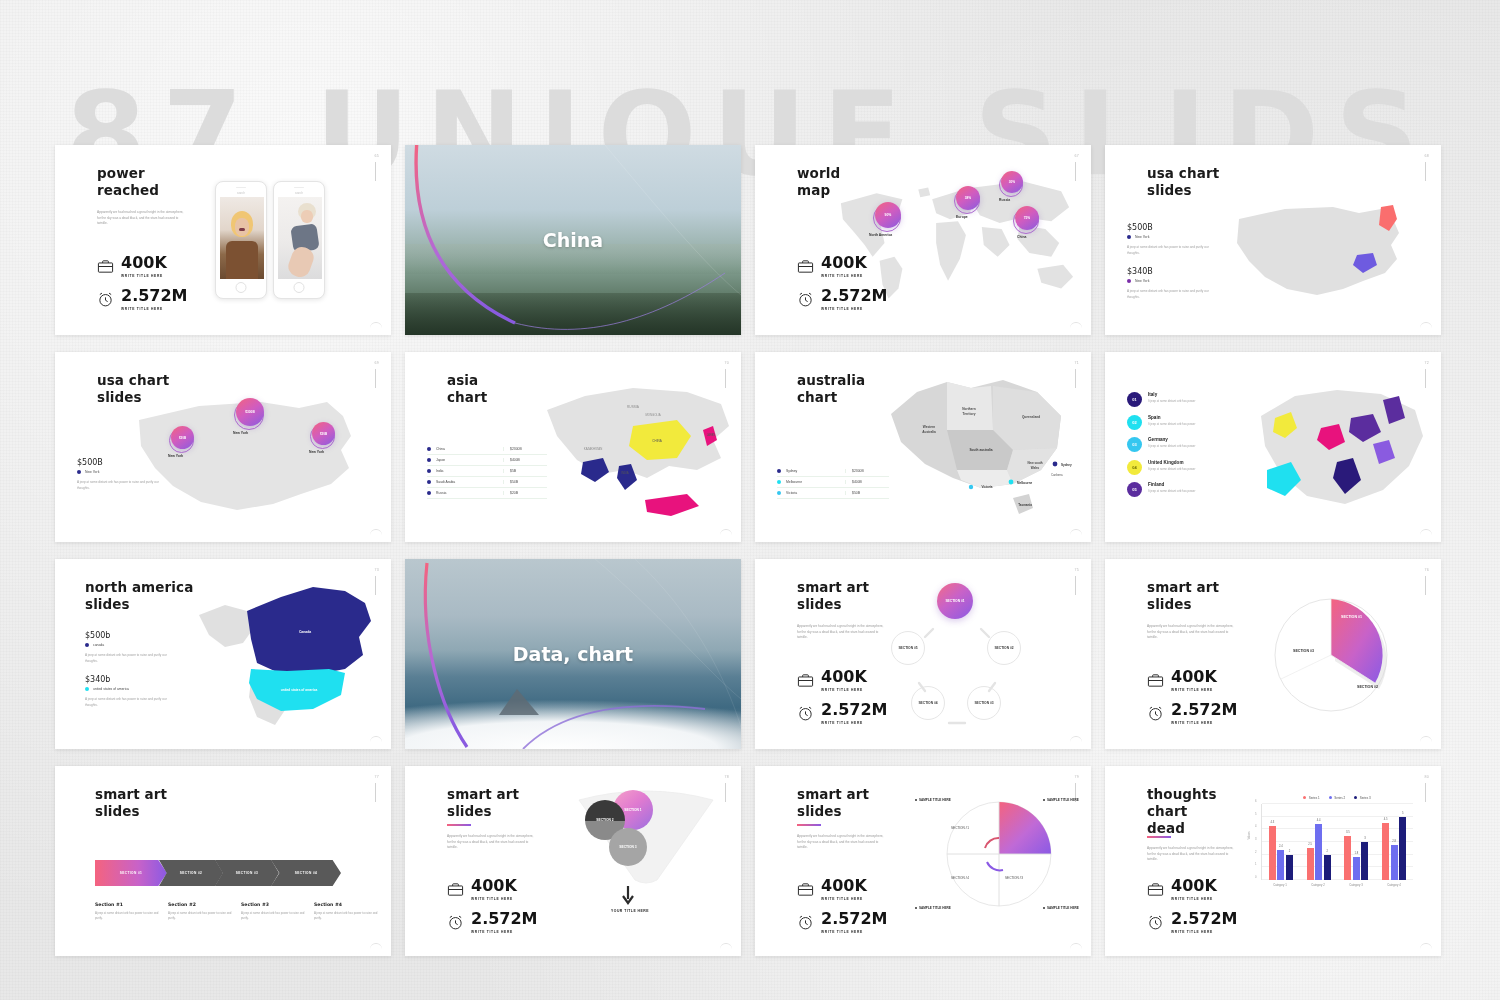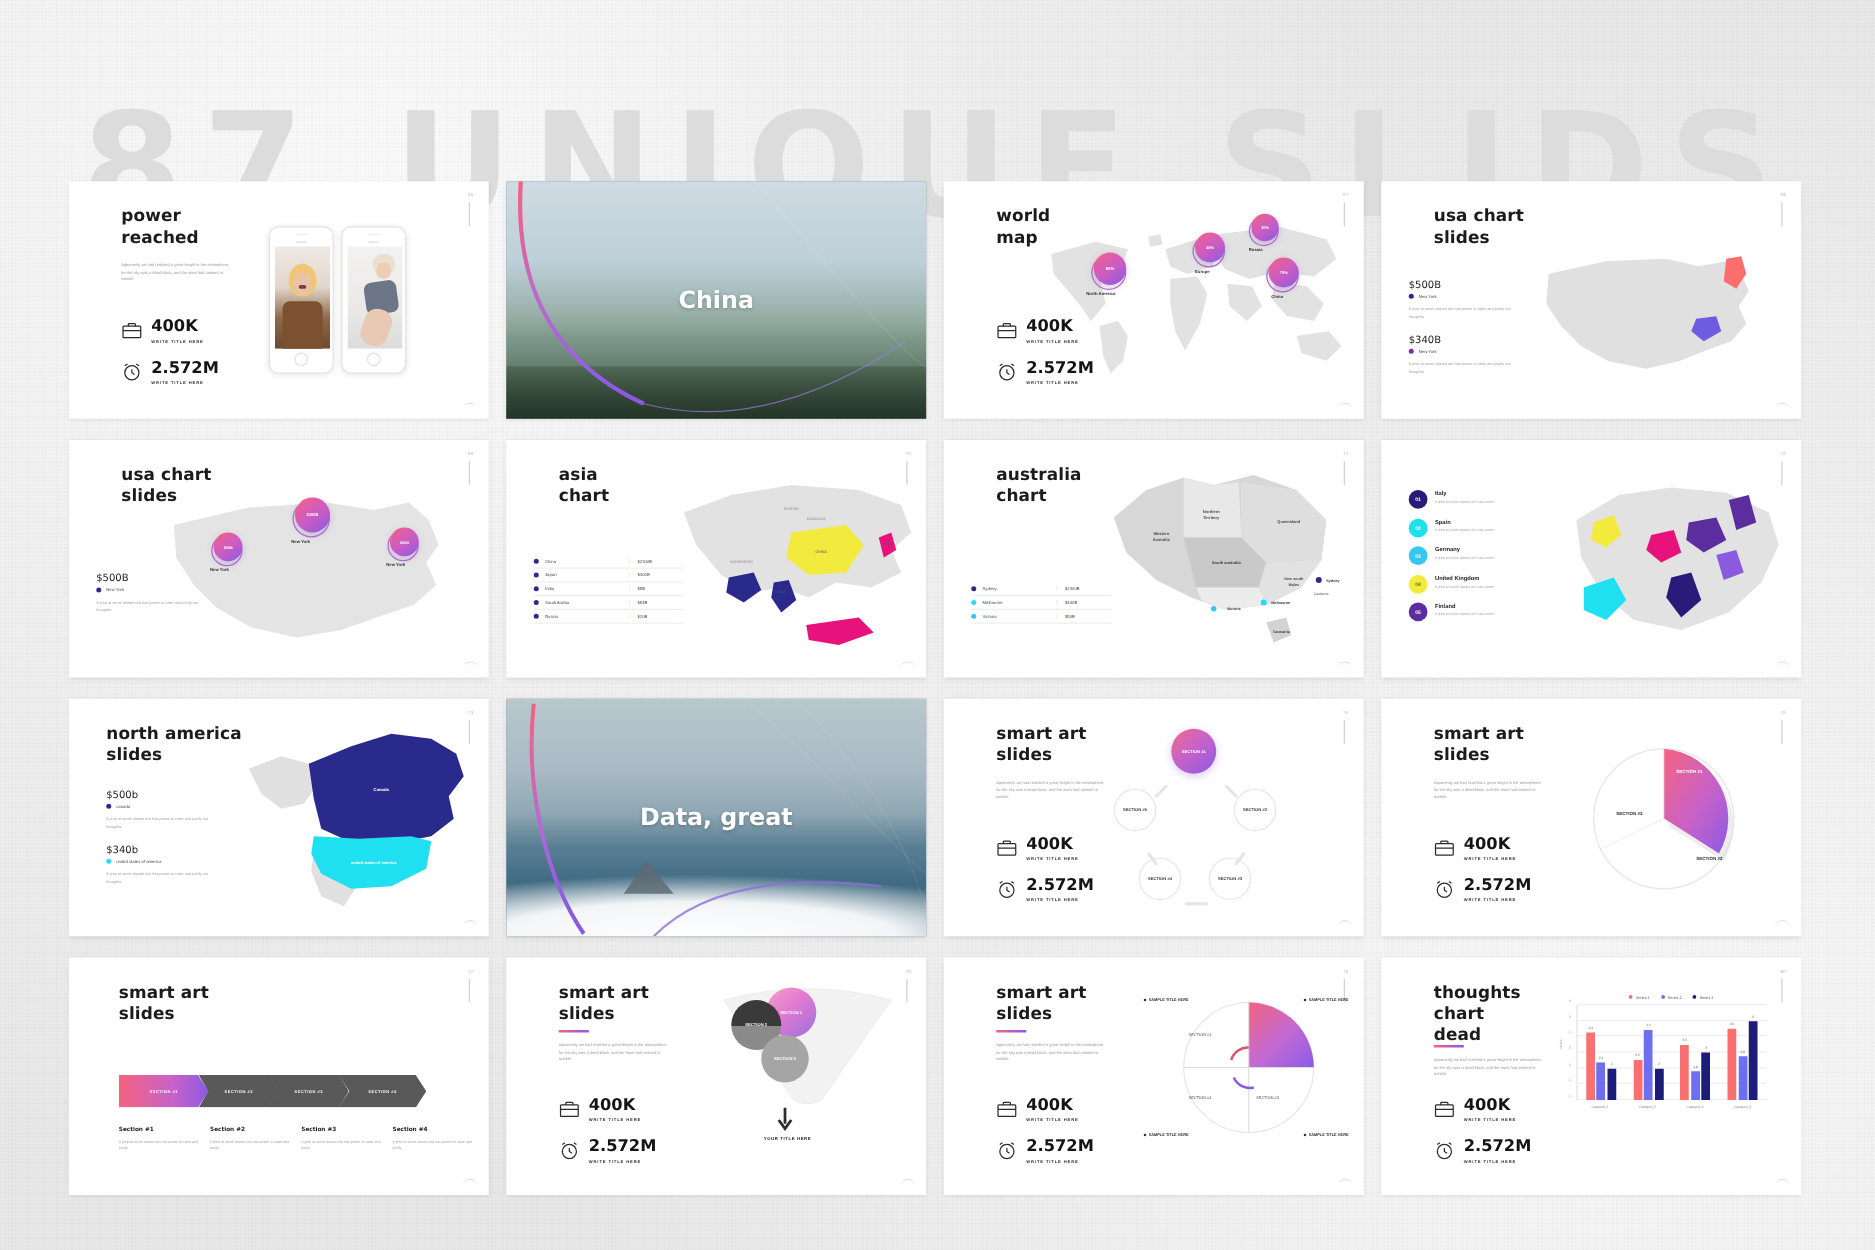--- a/index.html
+++ b/index.html
@@ -66,21 +66,21 @@
   }
   .para{
     position:absolute;
     font-size:3.2px; line-height:1.75; color:#9a9a9a;
     width:88px;
   }
   .stat{ position:absolute; display:flex; align-items:center; gap:7px; }
   .stat .ic{ width:17px; height:17px; color:#2b2b2b; flex:none; }
   .stat .ic svg{ width:100%; height:100%; display:block; }
   .stat .tx .big{
-    font-size:13px; font-weight:bold; color:#141414; line-height:1;
+    font-size:16px; font-weight:bold; color:#141414; line-height:1;
     font-family:"DejaVu Sans", sans-serif;
   }
   .stat .tx .sm{
     font-size:3.3px; font-weight:bold; color:#2a2a2a;
     letter-spacing:.7px; margin-top:2.5px;
   }
   .money{ position:absolute; }
   .money .amt{ font-size:8px; color:#1d1d1d; font-family:"DejaVu Sans", sans-serif; }
   .money .leg{ display:flex; align-items:center; gap:4px; margin-top:3px; }
   .money .dot{ width:4px; height:4px; border-radius:50%; }
@@ -602,21 +602,21 @@
         <stop offset="0%" stop-color="#f4637f"></stop>
             <stop offset="55%" stop-color="#b269d8"></stop>
             <stop offset="100%" stop-color="#8a5be0"></stop>
       </linearGradient>
         </defs>
       <path d="M22 4 C 14 80, 36 150, 62 188" stroke="url(#sw2)" stroke-width="3.2" fill="none"></path>
       <path d="M118 190 C 160 148, 230 142, 300 150" stroke="#8f6fd8" stroke-width="1.8" fill="none" opacity=".8"></path>
       <path d="M190 0 C 250 50, 300 110, 336 140" stroke="#ffffff" stroke-width=".5" fill="none" opacity=".2"></path>
       <path d="M230 0 C 286 52, 320 116, 336 168" stroke="#ffffff" stroke-width=".5" fill="none" opacity=".18"></path>
     </svg>
-    <div class="photo-title">Data, great</div>
+    <div class="photo-title">Data, chart</div>
   </div>
 
   <div class="slide">
     <div class="s-num">75</div>
     <div class="s-bar"></div>
     <div class="s-title">
       <div>smart art</div>
       <div>slides</div>
     </div>
     <div class="para" style="left:42px;top:65px">Apparently we had reached a great height in the atmosphere, for the sky was a dead black, and the stars had ceased to twinkle.</div>

